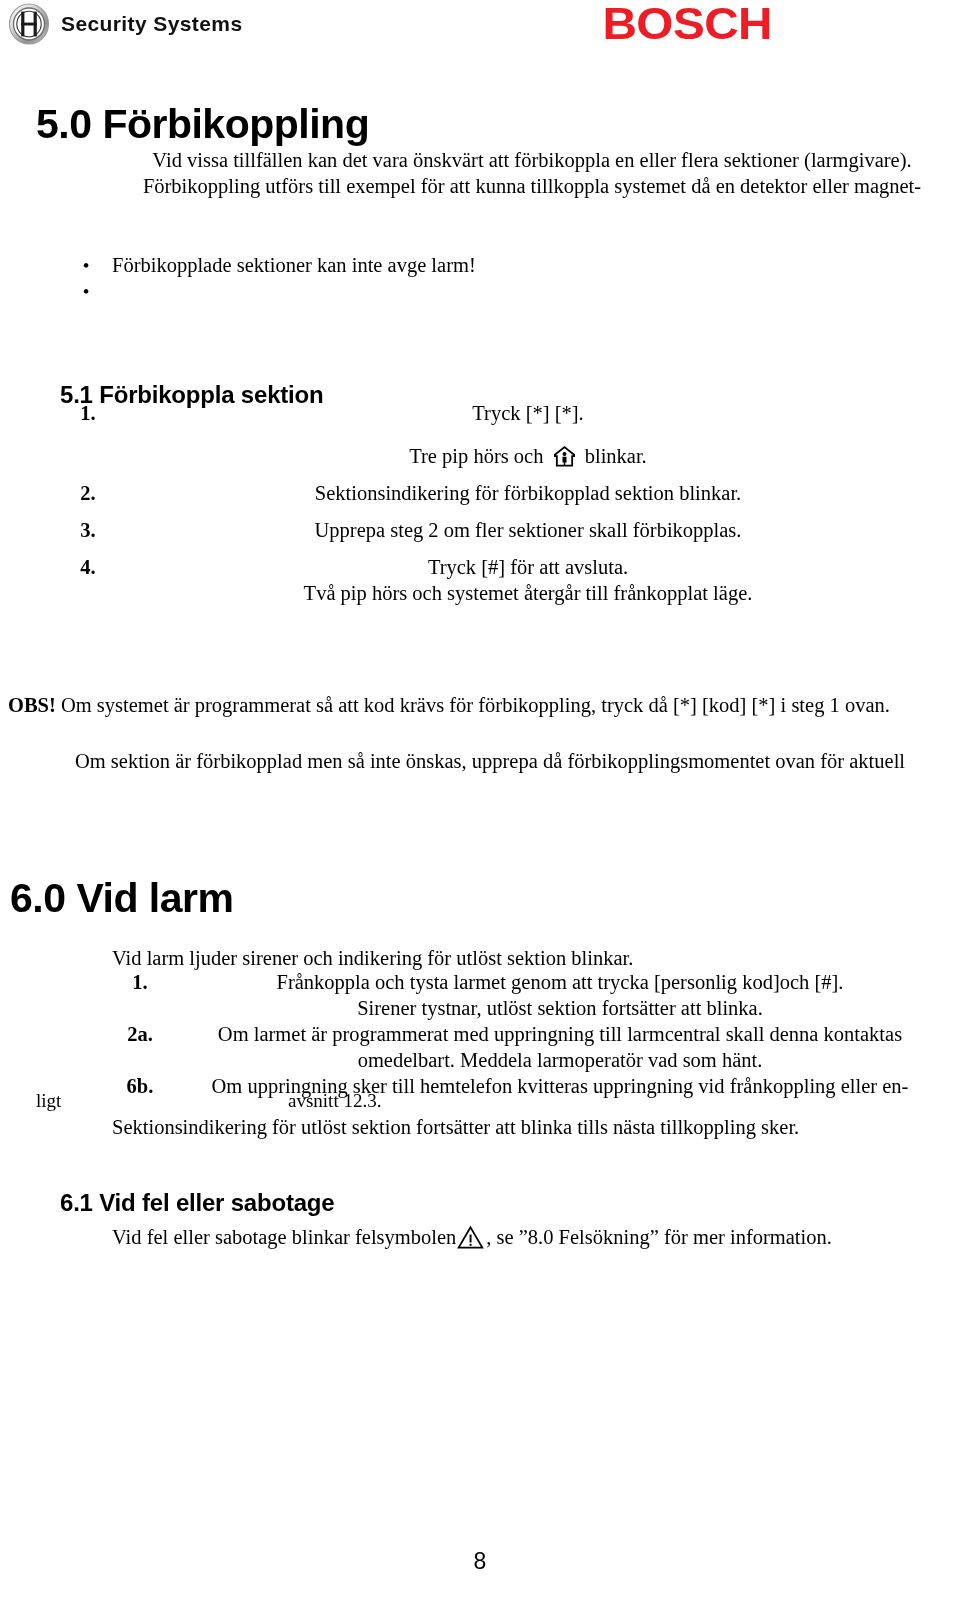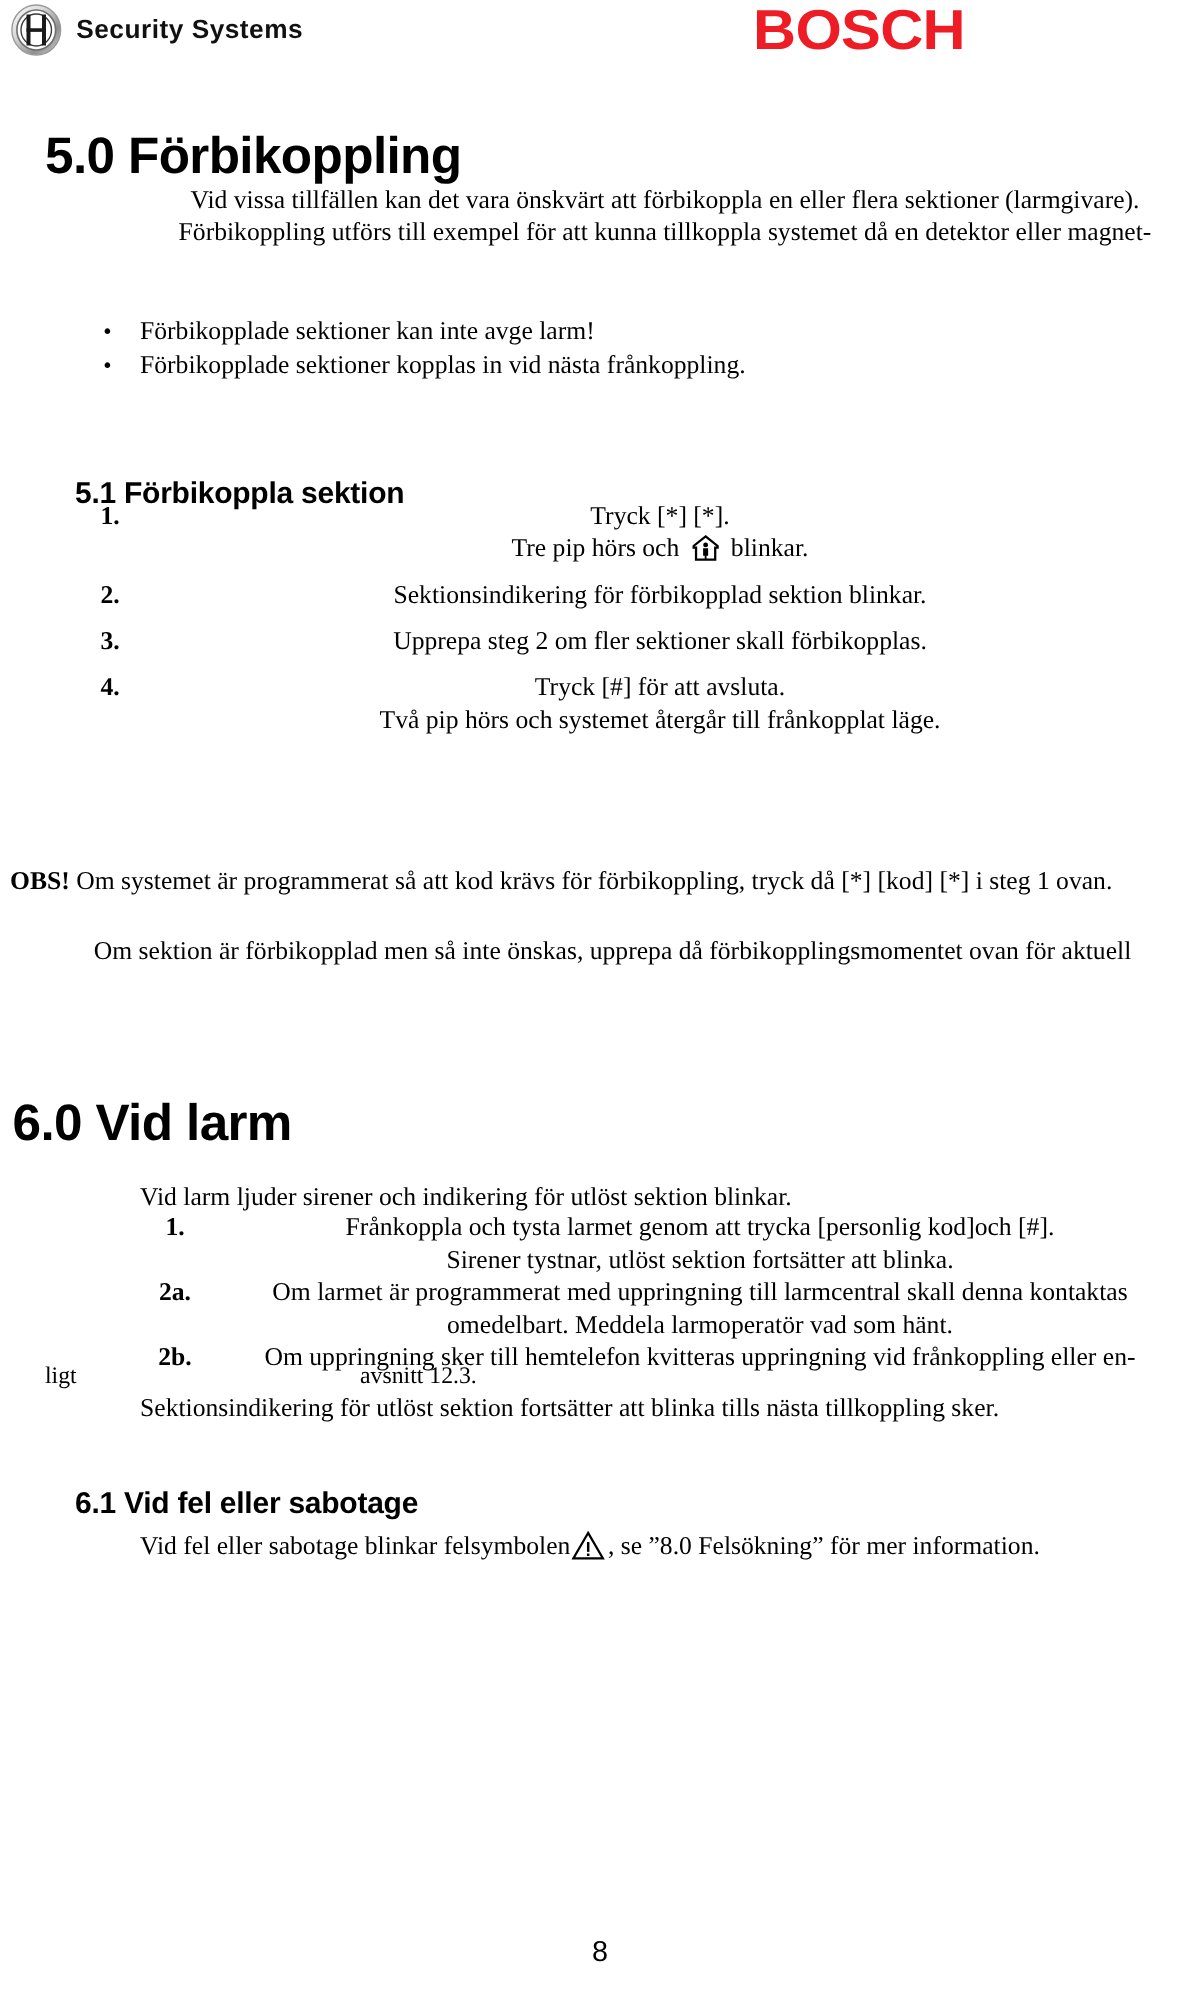--- a/index.html
+++ b/index.html
@@ -193,33 +193,32 @@
     <p class="body nowrap">Förbikoppling utförs till exempel för att kunna tillkoppla systemet då en detektor eller magnet-</p>
   </div>
 
   <ul class="bullets abs" style="left:60px; top:252px; width:860px;">
     <li class="bullet-row">
       <span class="bullet-dot">•</span>
       <span class="bullet-text">Förbikopplade sektioner kan inte avge larm!</span>
     </li>
     <li class="bullet-row">
       <span class="bullet-dot">•</span>
-      <span class="bullet-text">Förbikopplade sektioner kopplas in vid nästa frånkoppling.</span>
     </li>
   </ul>
 
   <h2 class="sub-title abs" style="left:60px; top:381px;">5.1 Förbikoppla sektion</h2>
 
   <div class="abs" style="left:60px; top:400px; width:880px;">
 
     <div class="step">
       <span class="step-num">1.</span>
       <span class="step-body">
         <span class="step-line" style="display:block;">Tryck [*] [*].</span>
-        <span class="step-line" style="display:block;"><span>Tre pip hörs och </span><span class="icon-home"><svg viewBox="0 0 24 24" width="23" height="23" aria-hidden="true">
+        <span class="step-line" style="display:block;margin-top:17px;"><span>Tre pip hörs och </span><span class="icon-home"><svg viewBox="0 0 24 24" width="23" height="23" aria-hidden="true">
                 <path d="M12 2.2 L22 10.2 L22 11.6 L20 11.6 L20 21.6 L4 21.6 L4 11.6 L2 11.6 L2 10.2 Z" fill="none" stroke="#000" stroke-width="1.9" stroke-linejoin="miter"></path>
                 <circle cx="12" cy="9.3" r="2.05" fill="#000"></circle>
                 <path d="M9.9 12.2 h4.2 v6.1 h-1.35 v3.1 h-1.5 v-3.1 h-1.35 z" fill="#000"></path>
               </svg></span><span> blinkar.</span></span>
       </span>
     </div>
 
     <div class="step-spacer"></div>
 
     <div class="step">
@@ -271,21 +270,21 @@
 
     <div class="step">
       <span class="step-num">2a.</span>
       <span class="step-body">
         <span class="step-line" style="display:block;">Om larmet är programmerat med uppringning till larmcentral skall denna kontaktas</span>
         <span class="step-line" style="display:block;">omedelbart. Meddela larmoperatör vad som hänt.</span>
       </span>
     </div>
 
     <div class="step">
-      <span class="step-num">2b.</span>
+      <span class="step-num">6b.</span>
       <span class="step-body">
         <span class="step-line" style="display:block;">Om  uppringning sker till hemtelefon kvitteras uppringning vid frånkoppling eller en-</span>
       </span>
     </div>
   </div>
 
   <span class="stray abs" style="left:36px; top:1088px;">ligt</span>
 
   <span class="stray abs" style="left:288px; top:1088px;">avsnitt 12.3.</span>
 

